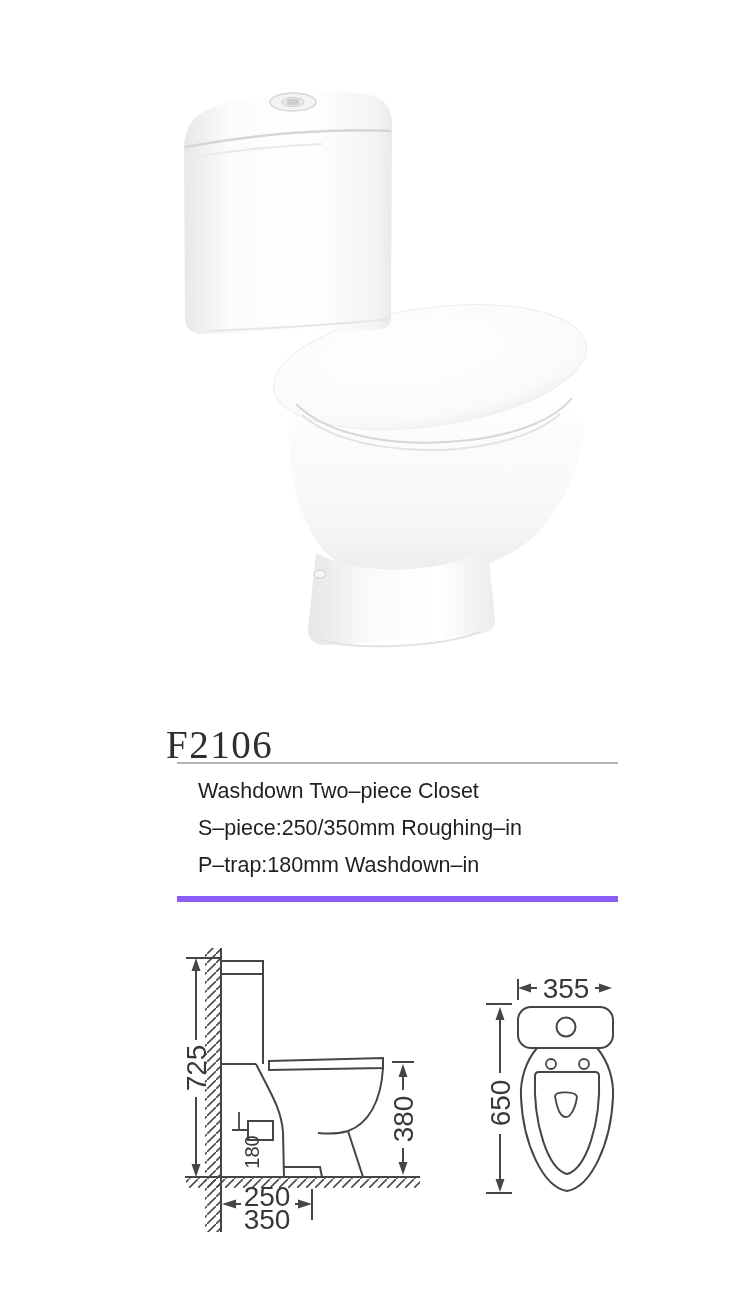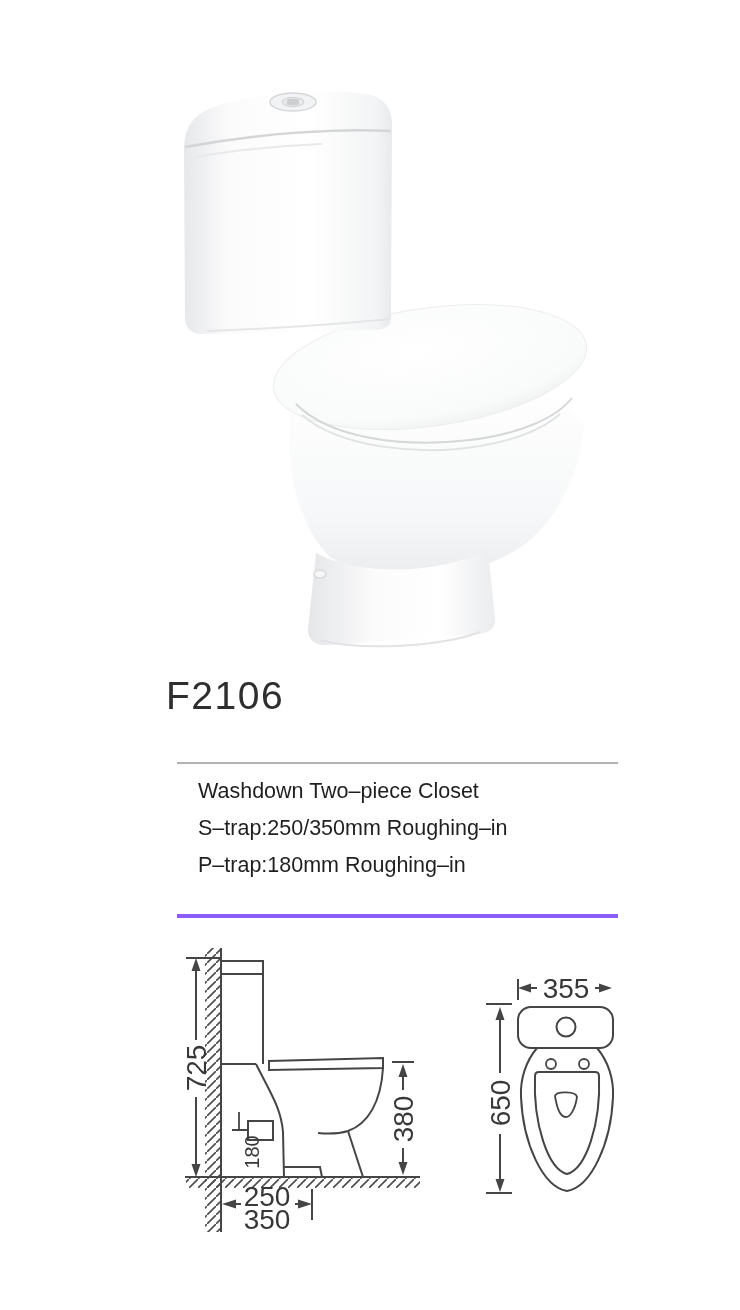--- a/index.html
+++ b/index.html
@@ -5,28 +5,28 @@
   html,body{margin:0;padding:0;}
   body{
     width:740px;height:1310px;
     background:#ffffff;
     position:relative;
     overflow:hidden;
     font-family:"Liberation Sans","DejaVu Sans",sans-serif;
   }
   .photo-svg{position:absolute;left:150px;top:75px;width:460px;height:575px;}
   .model-title{
-    position:absolute;left:166px;top:674px;
-    font-family:Liberation Sans, sans-serif;
+    position:absolute;left:166px;top:722px;
+    font-family:Liberation Serif, serif;
     font-size:39px;color:#2e2e2e;letter-spacing:1.5px;
   }
   .spec-panel{
     position:absolute;left:177px;top:762px;width:441px;
-    border-top:2px solid #b3b3b3;border-bottom:4px solid #8b5cf6;
-    padding:9px 0 30px 21px;box-sizing:border-box;
+    border-top:2px solid #b3b3b3;border-bottom:6px solid #8b5cf6;
+    padding:9px 0 12px 21px;box-sizing:border-box;
   }
   .spec-line{
     font-size:21.5px;color:#1f1f1f;line-height:37px;
     white-space:nowrap;
   }
   .drawing-svg{position:absolute;left:140px;top:935px;width:560px;height:325px;}
   .dim-num{font-family:"Liberation Sans","DejaVu Sans",sans-serif;font-size:28px;fill:#383838;}
   .dim-num-sm{font-family:"Liberation Sans","DejaVu Sans",sans-serif;font-size:20px;fill:#383838;}
 </style>
 </head>
@@ -82,22 +82,22 @@
 
   <ellipse cx="293" cy="102" rx="23" ry="9" fill="#f2f3f4" stroke="#d5d6d8" stroke-width="1.5"></ellipse>
   <ellipse cx="293" cy="102" rx="11" ry="4.5" fill="#e7e8ea" stroke="#cfd0d2" stroke-width="1"></ellipse>
   <rect x="287" y="99" width="12" height="6" rx="2" fill="#cdced0"></rect>
 </svg>
 
 <div class="model-title">F2106</div>
 
 <div class="spec-panel">
   <div class="spec-line">Washdown Two–piece Closet</div>
-  <div class="spec-line">S–trap:250/350mm Roughing–in</div>
-  <div class="spec-line">P–trap:180mm Roughing–in</div>
+  <div class="spec-line">S–piece:250/350mm Roughing–in</div>
+  <div class="spec-line">P–trap:180mm Washdown–in</div>
 </div>
 
 <svg class="drawing-svg" viewBox="140 935 560 325" aria-hidden="true">
   <defs>
     <pattern id="hatch" width="9" height="9" patternUnits="userSpaceOnUse">
       <path d="M-1,10 L10,-1" stroke="#4a4a4a" stroke-width="1.6"></path>
     </pattern>
   </defs>
 
   <g stroke="#454545" stroke-width="2" fill="none">

